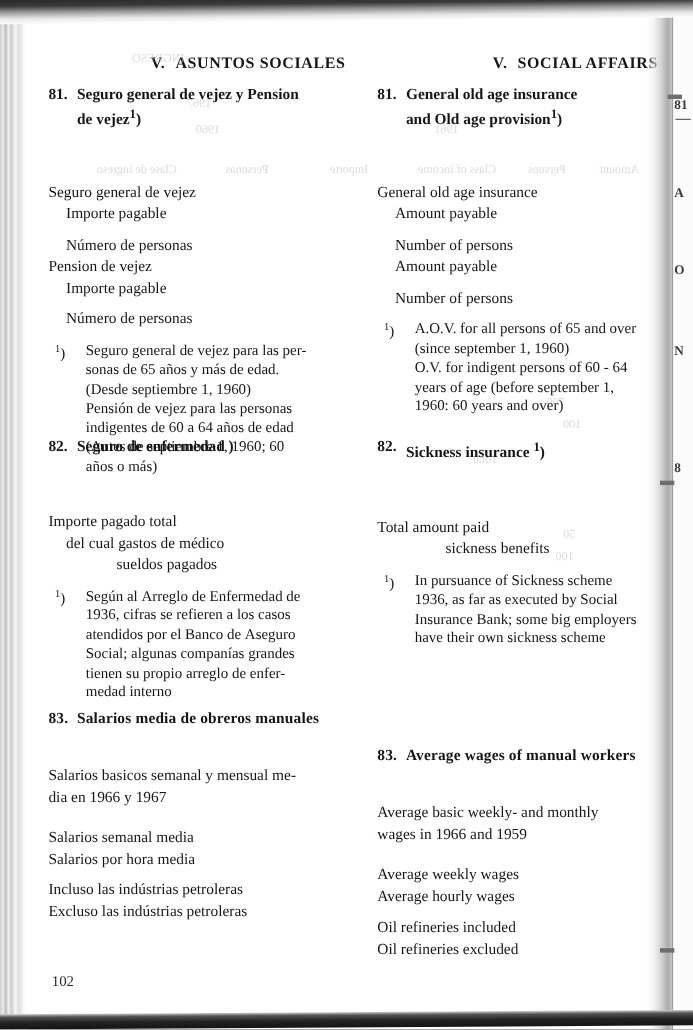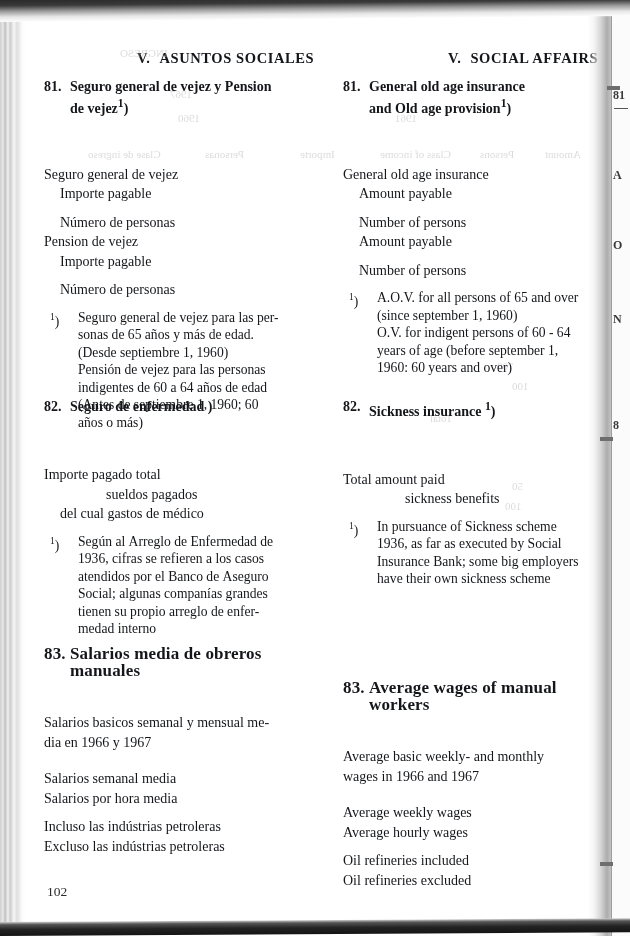--- a/index.html
+++ b/index.html
@@ -135,21 +135,21 @@
   }
   .sec .num {
     display: inline-block;
     width: 26px;
   }
   .sec .body {
     display: inline-block;
     vertical-align: top;
     width: calc(100% - 28px);
   }
-  .sec-83 { font-size: 17px; letter-spacing: .15px; }
+  .sec-83 { font-size: 14px; letter-spacing: .15px; }
 
   .plain {
     font-size: 14px;
     line-height: 19.5px;
   }
   .ind1 { padding-left: 16px; }
   .ind2 { padding-left: 62px; }
 
   .foot {
     font-size: 13.6px;
@@ -247,22 +247,22 @@
           <div class="plain ind1">Importe pagable</div>
           <div class="gap-s"></div>
           <div class="plain ind1">Número de personas</div>
           <div class="gap-s"></div>
           <div class="foot"><span class="marker"><sup>1</sup>)</span><span><span style="display:block;">Seguro&nbsp;general&nbsp;de&nbsp;vejez&nbsp;para&nbsp;las&nbsp;per-</span><span style="display:block;">sonas&nbsp;de&nbsp;65&nbsp;años&nbsp;y&nbsp;más&nbsp;de&nbsp;edad.</span><span style="display:block;">(Desde&nbsp;septiembre&nbsp;1,&nbsp;1960)</span><span style="display:block;">Pensión&nbsp;de&nbsp;vejez&nbsp;para&nbsp;las&nbsp;personas</span><span style="display:block;">indigentes&nbsp;de&nbsp;60&nbsp;a&nbsp;64&nbsp;años&nbsp;de&nbsp;edad</span><span style="display:block;">(Antes&nbsp;de&nbsp;septiembre&nbsp;1,&nbsp;1960;&nbsp;60</span><span style="display:block;">años&nbsp;o&nbsp;más)</span></span></div>
         </div>
         <div style="position: absolute; top: 320px; width: 100%;">
           <div class="sec"><span class="num">82.</span><span class="body">Seguro de enfermedad )</span></div>
           <div style="height: 50px;"></div>
           <div class="plain">Importe pagado total</div>
+          <div class="plain ind1">del cual gastos de médico</div>
           <div class="plain ind2">sueldos pagados</div>
-          <div class="plain ind1">del cual gastos de médico</div>
           <div class="gap-s"></div>
           <div class="foot"><span class="marker"><sup>1</sup>)</span><span><span style="display:block;">Según&nbsp;al&nbsp;Arreglo&nbsp;de&nbsp;Enfermedad&nbsp;de</span><span style="display:block;">1936,&nbsp;cifras&nbsp;se&nbsp;refieren&nbsp;a&nbsp;los&nbsp;casos</span><span style="display:block;">atendidos&nbsp;por&nbsp;el&nbsp;Banco&nbsp;de&nbsp;Aseguro</span><span style="display:block;">Social;&nbsp;algunas&nbsp;companías&nbsp;grandes</span><span style="display:block;">tienen&nbsp;su&nbsp;propio&nbsp;arreglo&nbsp;de&nbsp;enfer-</span><span style="display:block;">medad&nbsp;interno</span></span></div>
         </div>
         <div style="position: absolute; top: 567px; width: 100%;">
           <div class="sec sec-83"><span class="num">83.</span><span class="body">Salarios media de obreros manuales</span></div>
           <div style="height: 34px;"></div>
           <div class="plain">Salarios basicos semanal y mensual me-</div>
           <div class="plain">dia en 1966 y 1967</div>
           <div class="gap-m"></div>
           <div class="plain">Salarios semanal media</div>
@@ -291,21 +291,21 @@
           <div style="height: 50px;"></div>
           <div class="plain">Total amount paid</div>
           <div class="plain ind2">sickness benefits</div>
           <div class="gap-s"></div>
           <div class="foot"><span class="marker"><sup>1</sup>)</span><span><span style="display:block;">In&nbsp;pursuance&nbsp;of&nbsp;Sickness&nbsp;scheme</span><span style="display:block;">1936,&nbsp;as&nbsp;far&nbsp;as&nbsp;executed&nbsp;by&nbsp;Social</span><span style="display:block;">Insurance&nbsp;Bank;&nbsp;some&nbsp;big&nbsp;employers</span><span style="display:block;">have&nbsp;their&nbsp;own&nbsp;sickness&nbsp;scheme</span></span></div>
         </div>
         <div style="position: absolute; top: 567px; width: 100%; margin-top: 34px;">
           <div class="sec sec-83"><span class="num">83.</span><span class="body">Average wages of manual workers</span></div>
           <div style="height: 34px;"></div>
           <div class="plain">Average basic weekly- and monthly</div>
-          <div class="plain">wages in 1966 and 1967</div>
+          <div class="plain">wages in 1966 and 1959</div>
           <div class="gap-m"></div>
           <div class="plain">Average weekly wages</div>
           <div class="plain">Average hourly wages</div>
           <div class="gap-s"></div>
           <div class="plain">Oil refineries included</div>
           <div class="plain">Oil refineries excluded</div>
         </div>
       </div>
   </div>
 

